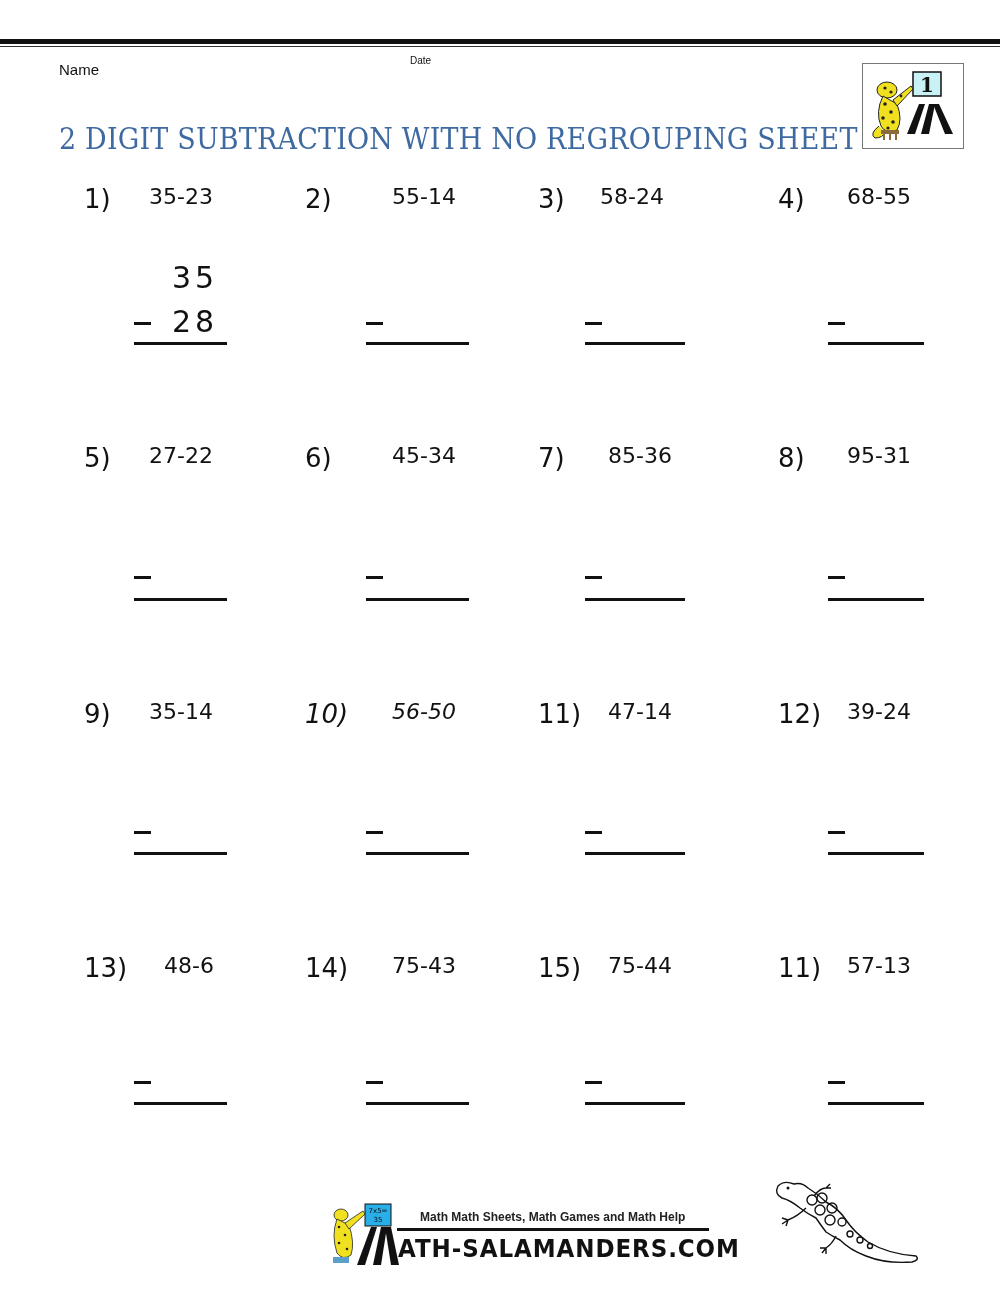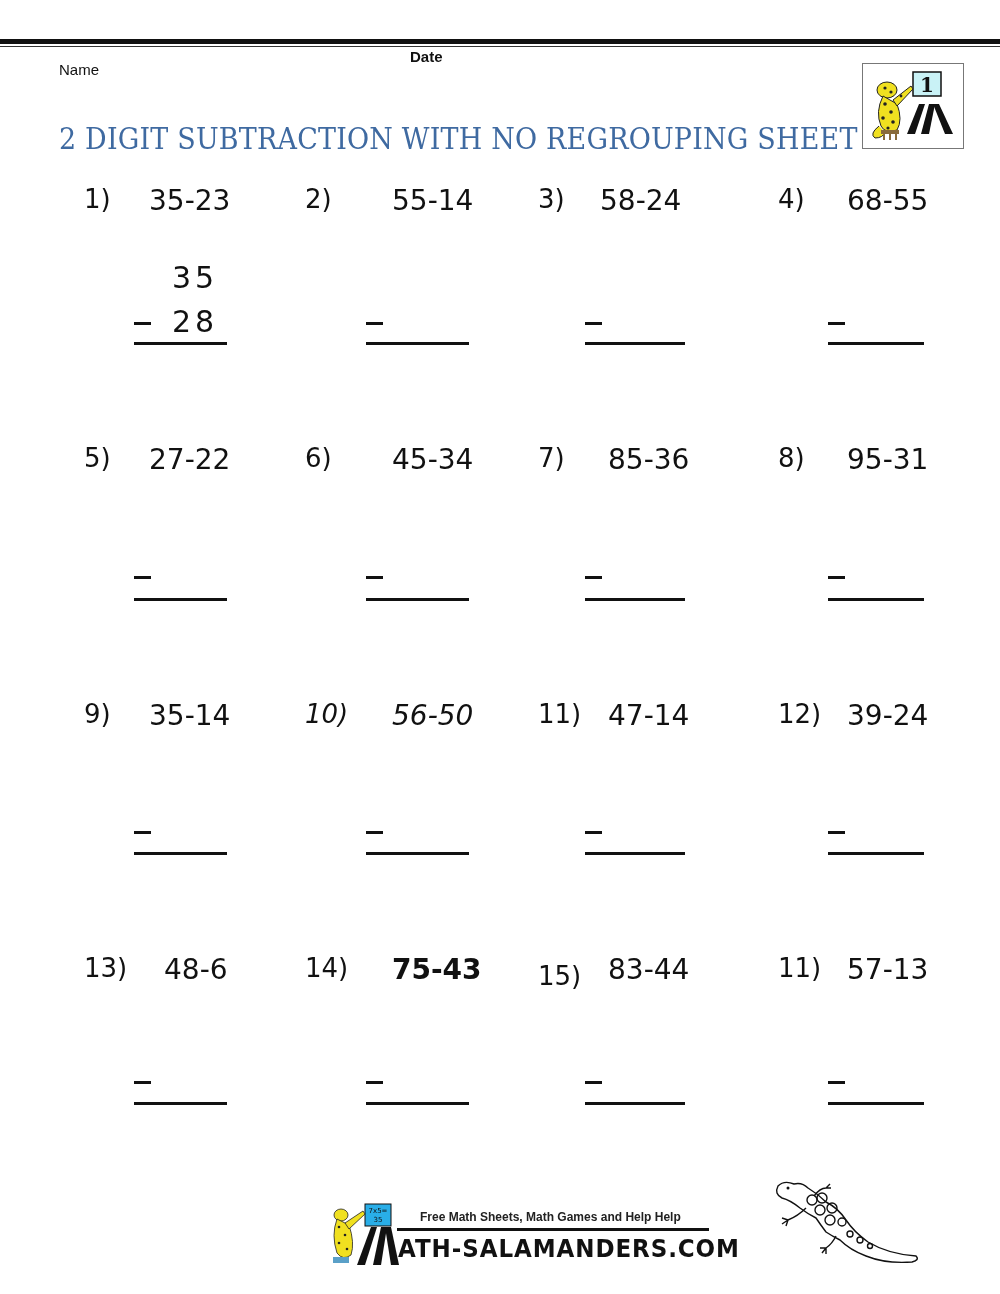--- a/index.html
+++ b/index.html
@@ -1,27 +1,27 @@
 <!DOCTYPE html>
 <html><head>
 <meta charset="utf-8">
 <style>
   html, body { margin: 0; padding: 0; background: #ffffff; }
   body { width: 1000px; height: 1294px; position: relative; overflow: hidden; font-family: "Liberation Sans", sans-serif; color: #111; }
   .rule-thick { position: absolute; left: 0; top: 39px; width: 1000px; height: 5px; background: #111; }
   .rule-thin { position: absolute; left: 0; top: 46px; width: 1000px; height: 1px; background: #333; }
   .label-name { position: absolute; left: 59px; top: 61px; font-size: 15px; }
-  .label-date { position: absolute; left: 410px; top: 48px; font-size: 15px; font-weight: bold; }
+  .label-date { position: absolute; left: 410px; top: 55px; font-size: 10px; }
   .title { position: absolute; left: 59px; top: 122px; font-family: "DejaVu Serif", serif; font-size: 29px; color: #3f6aa1; letter-spacing: 0.2px; white-space: nowrap; transform: scaleX(0.93); transform-origin: left top; }
   .logo-box { position: absolute; left: 862px; top: 63px; width: 100px; height: 84px; border: 1px solid #777; background: #fff; }
   .logo-box svg { width: 100%; height: 100%; display: block; }
 
   .problem { position: absolute; width: 200px; height: 180px; }
   .pnum { position: absolute; top: 0; font-size: 26px; font-family: "DejaVu Sans", sans-serif; font-weight: normal; }
-  .pexpr { position: absolute; top: 0; font-size: 28px; font-family: "DejaVu Sans", sans-serif; }
+  .pexpr { position: absolute; top: 0; font-size: 22px; font-family: "DejaVu Sans", sans-serif; }
   .stack-top { position: absolute; font-size: 30px; font-family: "DejaVu Sans", sans-serif; letter-spacing: 4px; }
   .stack-bot { position: absolute; font-size: 30px; font-family: "DejaVu Sans", sans-serif; letter-spacing: 4px; }
   .minus { position: absolute; height: 3px; width: 17px; background: #111; }
   .answer-line { position: absolute; height: 3px; background: #111; }
   .footer-tag { position: absolute; left: 420px; top: 1210px; font-size: 12px; font-weight: bold; color: #222; white-space: nowrap; }
   .footer-rule { position: absolute; left: 397px; top: 1228px; width: 312px; height: 3px; background: #111; }
   .footer-site { position: absolute; left: 398px; top: 1234px; font-size: 25px; font-family: "DejaVu Sans", sans-serif; font-weight: bold; letter-spacing: 1px; color: #111; white-space: nowrap; transform: scaleX(0.92); transform-origin: left top; }
   .footer-mascot { position: absolute; left: 327px; top: 1203px; width: 72px; height: 64px; }
   .salamander { position: absolute; left: 770px; top: 1178px; width: 155px; height: 90px; }
 </style>
@@ -143,27 +143,27 @@
 </div>
 
 <div class="problem" style="left:84px; top:953px;">
   <span class="pnum" style="left:0;">13)</span>
   <span class="pexpr" style="left:80px;">48-6</span>
   <div class="minus" style="left:50px; top:128px;"></div>
   <div class="answer-line" style="left:50px; top:149px; width:93px;"></div>
 </div>
 <div class="problem" style="left:305px; top:953px;">
   <span class="pnum" style="left:0;">14)</span>
-  <span class="pexpr" style="left:87px;font-weight:bold;">75-43</span>
+  <span class="pexpr" style="left:87px;">75-43</span>
   <div class="minus" style="left:61px; top:128px;"></div>
   <div class="answer-line" style="left:61px; top:149px; width:103px;"></div>
 </div>
 <div class="problem" style="left:538px; top:953px;">
-  <span class="pnum" style="left:0;margin-top:8px;">15)</span>
-  <span class="pexpr" style="left:70px;">83-44</span>
+  <span class="pnum" style="left:0;">15)</span>
+  <span class="pexpr" style="left:70px;">75-44</span>
   <div class="minus" style="left:47px; top:128px;"></div>
   <div class="answer-line" style="left:47px; top:149px; width:100px;"></div>
 </div>
 <div class="problem" style="left:778px; top:953px;">
   <span class="pnum" style="left:0;">11)</span>
   <span class="pexpr" style="left:69px;">57-13</span>
   <div class="minus" style="left:50px; top:128px;"></div>
   <div class="answer-line" style="left:50px; top:149px; width:96px;"></div>
 </div>
 
@@ -178,21 +178,21 @@
     <ellipse cx="14" cy="12" rx="7" ry="6" fill="#f0e020" stroke="#222" stroke-width="0.8"></ellipse>
     <path d="M10,16 Q4,32 10,50 Q16,58 24,52 Q28,40 22,22 Z" fill="#f0e020" stroke="#222" stroke-width="0.8"></path>
     <path d="M18,20 L36,8 L38,11 L22,26 Z" fill="#f0e020" stroke="#222" stroke-width="0.8"></path>
     <circle cx="12" cy="24" r="1.3" fill="#222"></circle>
       <circle cx="18" cy="32" r="1.3" fill="#222"></circle>
     <circle cx="12" cy="40" r="1.3" fill="#222"></circle>
       <circle cx="20" cy="46" r="1.3" fill="#222"></circle>
     <rect x="6" y="54" width="16" height="6" fill="#5aa0c8"></rect>
   </svg>
 </div>
-<div class="footer-tag">Free Math Sheets, Math Games and Help Help</div>
+<div class="footer-tag">Math Math Sheets, Math Games and Math Help</div>
 <div class="footer-rule"></div>
 <div class="footer-site">ATH-SALAMANDERS.COM</div>
 
 <div class="salamander">
   <svg viewBox="0 0 155 90" width="155" height="90">
     <g fill="none" stroke="#111" stroke-width="1.4">
       <path d="M8,8 Q14,2 24,6 Q32,4 38,10 Q48,16 56,24 Q68,30 76,42 Q84,54 98,64 Q118,76 146,78 Q150,82 142,84 Q116,86 96,78 Q80,72 70,62 Q62,58 56,54 Q50,46 46,40 Q38,36 30,30 Q20,22 12,20 Q4,16 8,8 Z"></path>
       <path d="M36,30 Q28,38 18,42 M18,42 l-6,-2 M18,42 l-6,4 M18,42 l-2,6"></path>
       <path d="M66,58 Q62,66 56,70 M56,70 l-6,0 M56,70 l-4,5 M56,70 l0,6"></path>
       <path d="M44,18 Q50,10 56,10 M56,10 l4,-4 M56,10 l5,0"></path>

